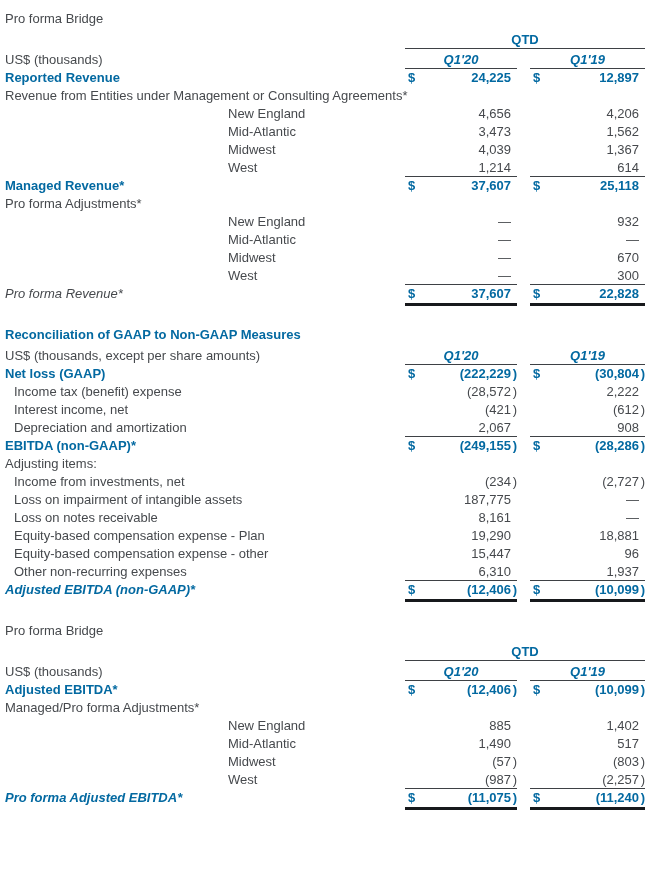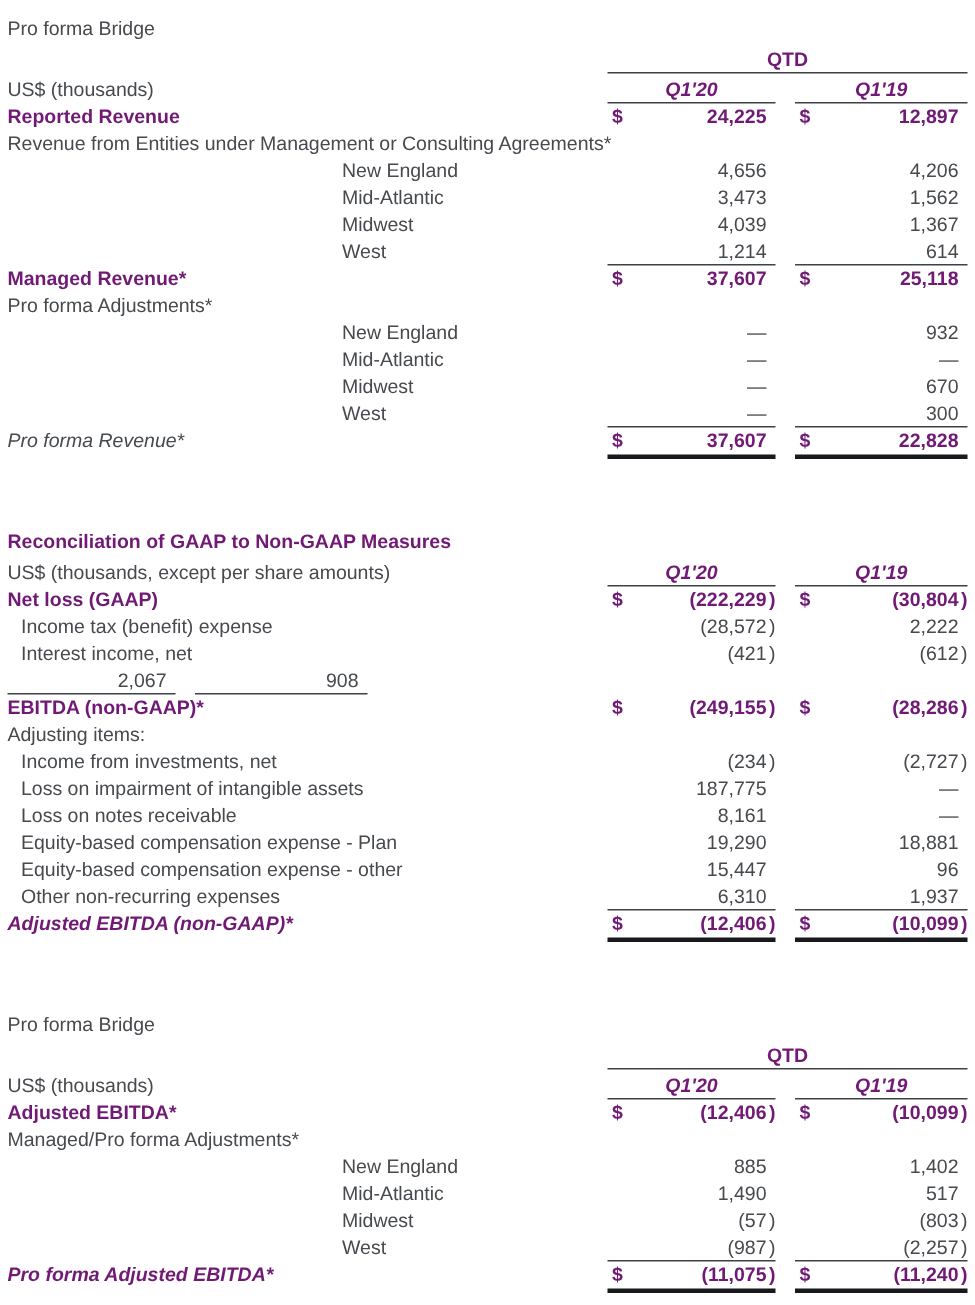--- a/index.html
+++ b/index.html
@@ -5,23 +5,23 @@
   * { margin: 0; padding: 0; box-sizing: border-box; }
   html, body { background: #ffffff; }
   body {
     width: 650px; height: 870px; overflow: hidden;
     font-family: "Liberation Sans", sans-serif;
     font-size: 13px; color: #46494d;
     -webkit-font-smoothing: antialiased;
   }
   #page { width: 650px; padding: 10px 4px 0 5px; }
   .tbl { width: 641px; }
-  .tbl + .tbl { margin-top: 46px; }
+  .tbl + .tbl { margin-top: 20px; }
   .tbl-title { height: 18px; line-height: 18px; margin-bottom: 3px; }
-  .bold, .tbl-title.bold, .colhead, .group-span { font-weight: 700; color: #701a75; }
+  .bold, .tbl-title.bold, .colhead, .group-span { font-weight: 700; color: #0369a1; }
   .row { display: flex; height: 18px; line-height: 18px; }
   .row.group-row { margin-bottom: 2px; }
   .row.total-row { height: 21px; }
   .lbl { width: 400px; white-space: nowrap; overflow: visible; }
   .lbl.ind-region { padding-left: 223px; }
   .lbl.ind-item { padding-left: 9px; }
   .col { position: relative; text-align: right; }
   .c1 { width: 112px; }
   .gap { width: 13px; }
   .c2 { width: 115px; }
@@ -143,20 +143,21 @@
         <div class="gap"></div>
         <div class="col val c2"><span class="num">2,222</span></div>
       </div>
       <div class="row">
         <div class="lbl ind-item">Interest income, net</div>
         <div class="col val c1"><span class="num">(421</span><span class="paren">)</span></div>
         <div class="gap"></div>
         <div class="col val c2"><span class="num">(612</span><span class="paren">)</span></div>
       </div>
       <div class="row">
+        <div class="lbl ind-item">Depreciation and amortization</div>
         <div class="col val c1 rule"><span class="num">2,067</span></div>
         <div class="gap"></div>
         <div class="col val c2 rule"><span class="num">908</span></div>
       </div>
       <div class="row">
         <div class="lbl bold">EBITDA (non-GAAP)*</div>
         <div class="col val c1 bold"><span class="dollar">$</span><span class="num">(249,155</span><span class="paren">)</span></div>
         <div class="gap"></div>
         <div class="col val c2 bold"><span class="dollar">$</span><span class="num">(28,286</span><span class="paren">)</span></div>
       </div>

